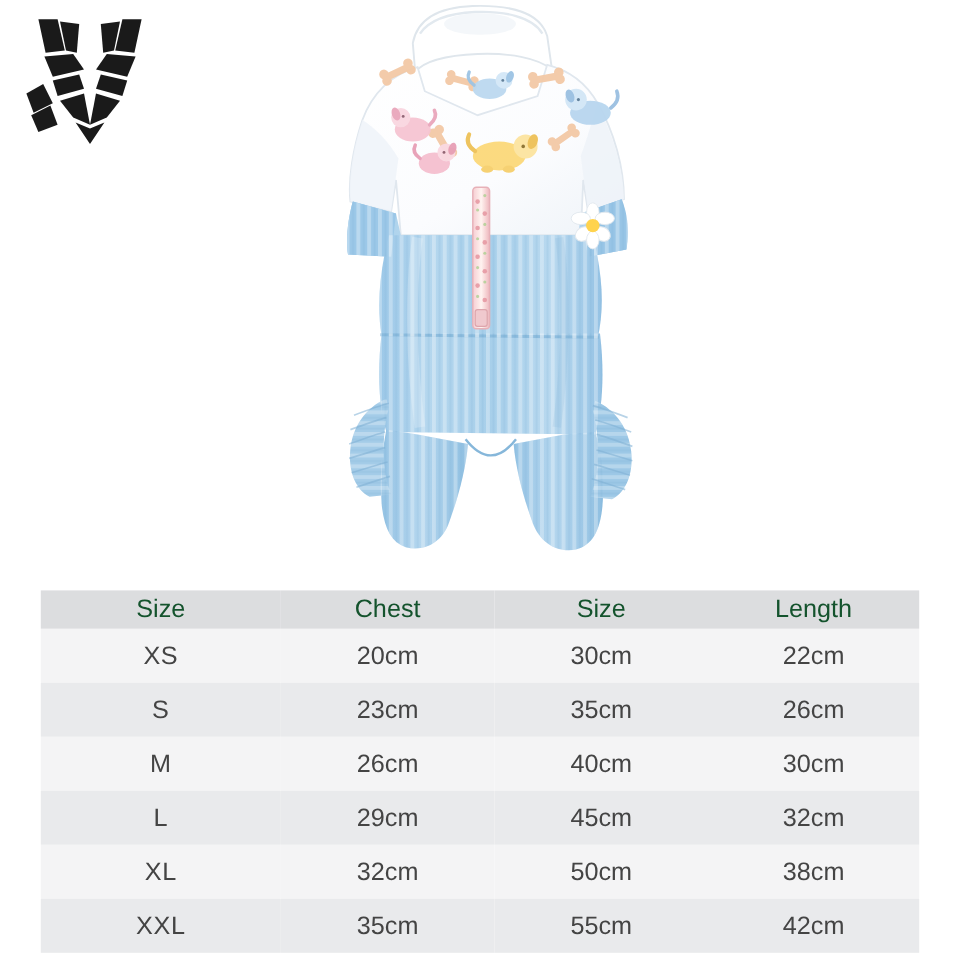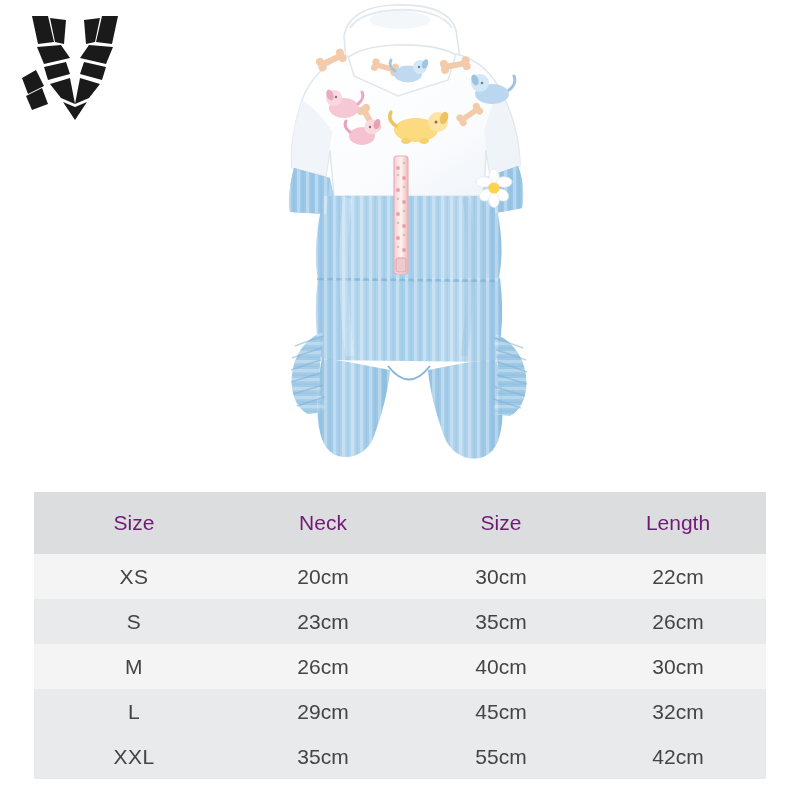--- a/index.html
+++ b/index.html
@@ -41,23 +41,23 @@
     border: none;
     text-align: center;
     font-weight: normal;
     color: #4a4a4a;
     font-size: 20px;
     height: 45px;
     vertical-align: middle;
   }
   .size-table thead th {
     background: #dcdddf;
-    color: #701a75;
+    color: #14532d;
     font-size: 21px;
-    height: 62px;
+    height: 32px;
   }
   .size-table tbody tr.odd  { background: #f4f4f5; margin-top: 21px; }
   .size-table tbody tr.even { background: #e9eaec; }
   .size-table tbody td { font-size: 21px; color: #444; }
   .col-size   { width: 200px; }
   .col-neck   { width: 178px; }
   .col-chest  { width: 178px; }
   .col-length { width: 176px; }
   .size-table tbody td:first-child { letter-spacing: 0.5px; }
 </style>
@@ -351,21 +351,21 @@
   <table class="size-table">
     <colgroup>
       <col class="col-size">
         <col class="col-neck">
         <col class="col-chest">
         <col class="col-length">
     </colgroup>
     <thead>
       <tr>
         <th>Size</th>
-        <th>Neck</th>
+        <th>Chest</th>
         <th>Size</th>
         <th>Length</th>
       </tr>
     </thead>
     <tbody>
       <tr class="odd">
         <td>XS</td>
         <td>20cm</td>
         <td>30cm</td>
         <td>22cm</td>
@@ -381,20 +381,26 @@
         <td>26cm</td>
         <td>40cm</td>
         <td>30cm</td>
       </tr>
       <tr class="even">
         <td>L</td>
         <td>29cm</td>
         <td>45cm</td>
         <td>32cm</td>
       </tr>
+      <tr class="odd">
+        <td>XL</td>
+        <td>32cm</td>
+        <td>50cm</td>
+        <td>38cm</td>
+      </tr>
       <tr class="even">
         <td>XXL</td>
         <td>35cm</td>
         <td>55cm</td>
         <td>42cm</td>
       </tr>
     </tbody>
   </table>
 
 </div>

